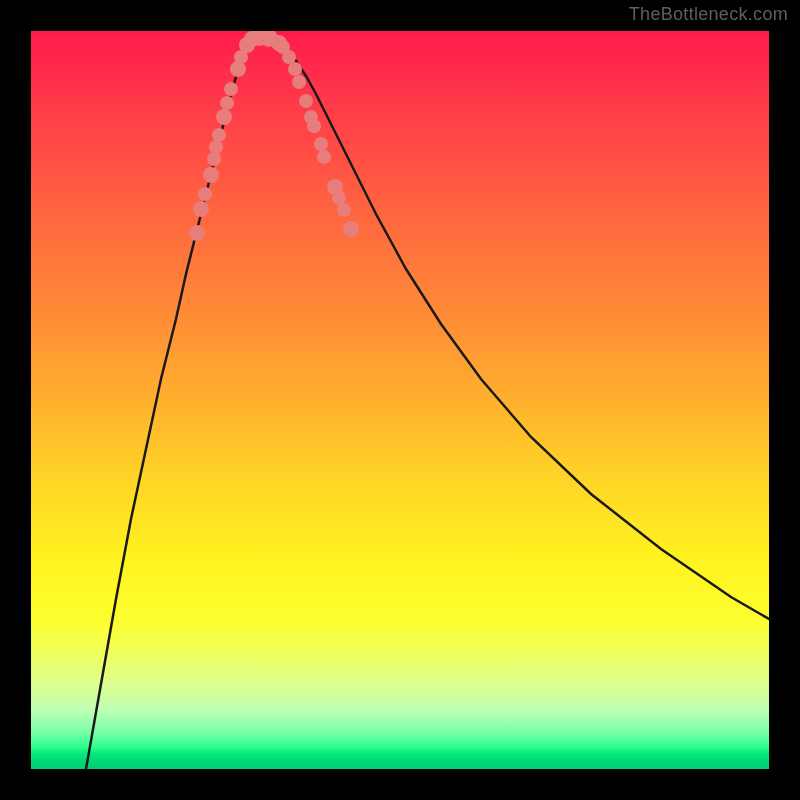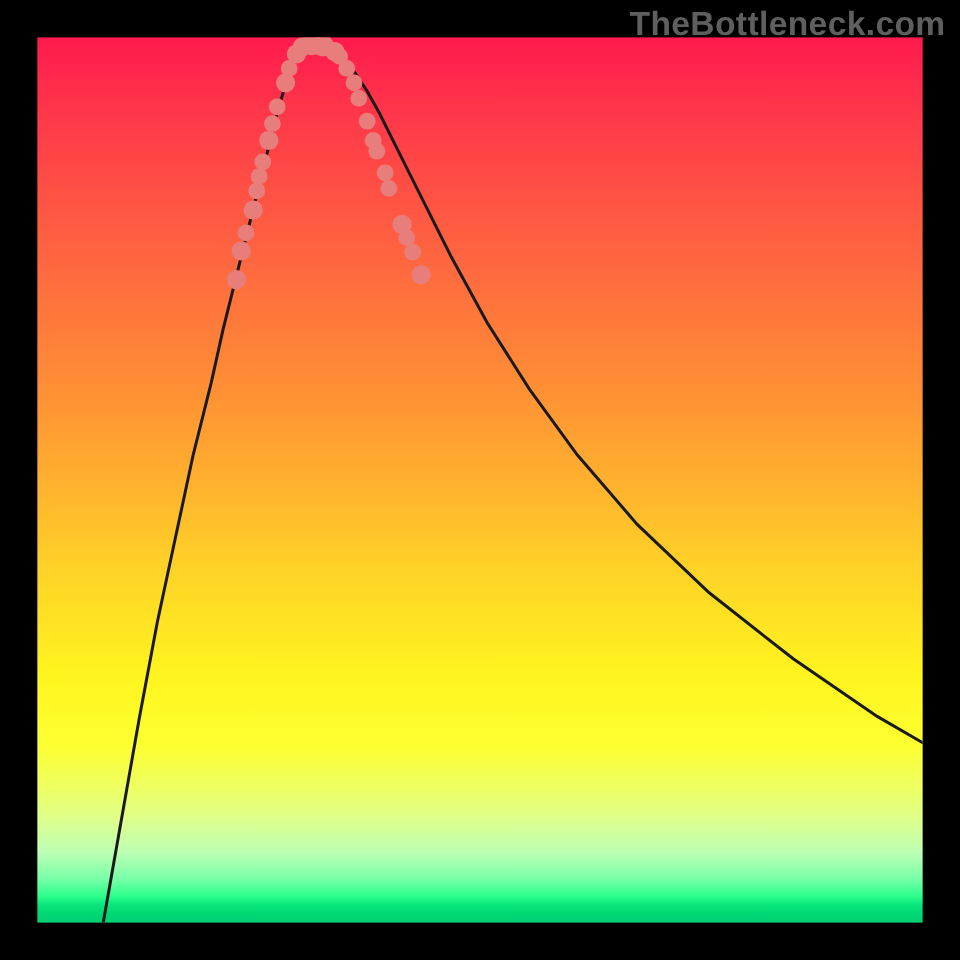--- a/index.html
+++ b/index.html
@@ -49,23 +49,23 @@
   }
   svg.curve {
     position: absolute;
     inset: 0;
   }
   .watermark {
     position: absolute;
     top: 4px;
     right: 12px;
     color: #5f5f5f;
-    font-size: 28px;
+    font-size: 18px;
     letter-spacing: 0.3px;
-    font-weight: 700;
+    font-weight: 400;
   }
 </style>
 </head>
 <body>
 
 <div class="frame">
   <div class="plot-area">
     <div class="gradient"></div>
     <svg class="curve" viewBox="0 0 738 738" preserveAspectRatio="none">
       <g>

